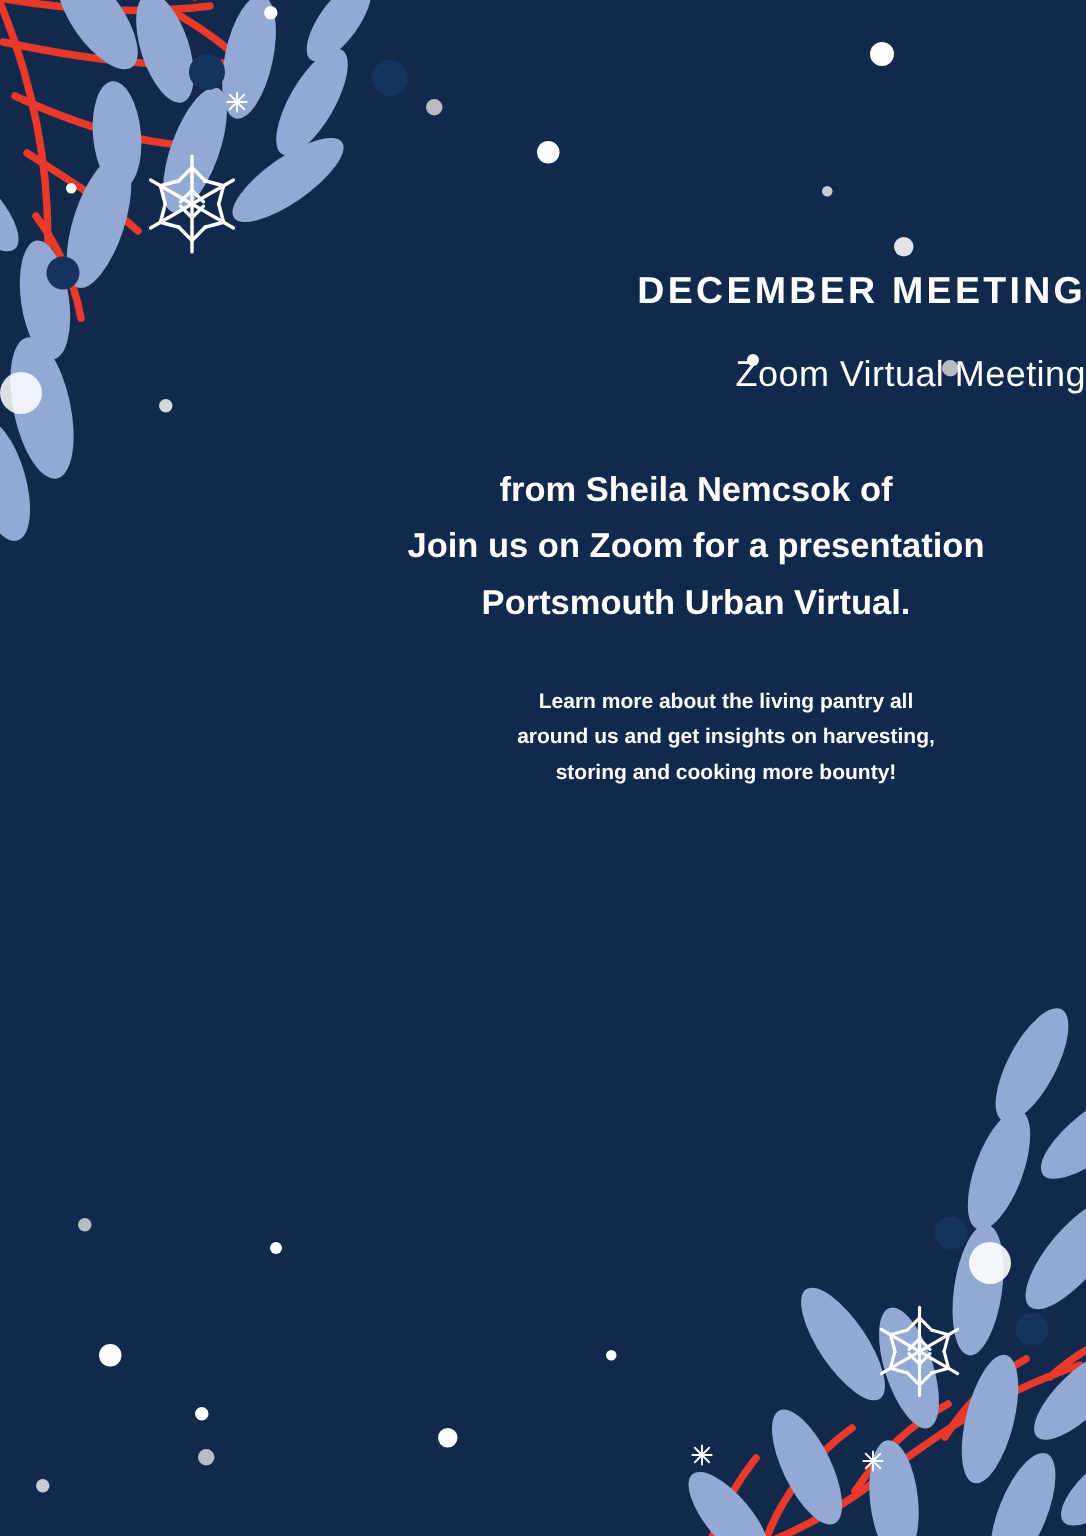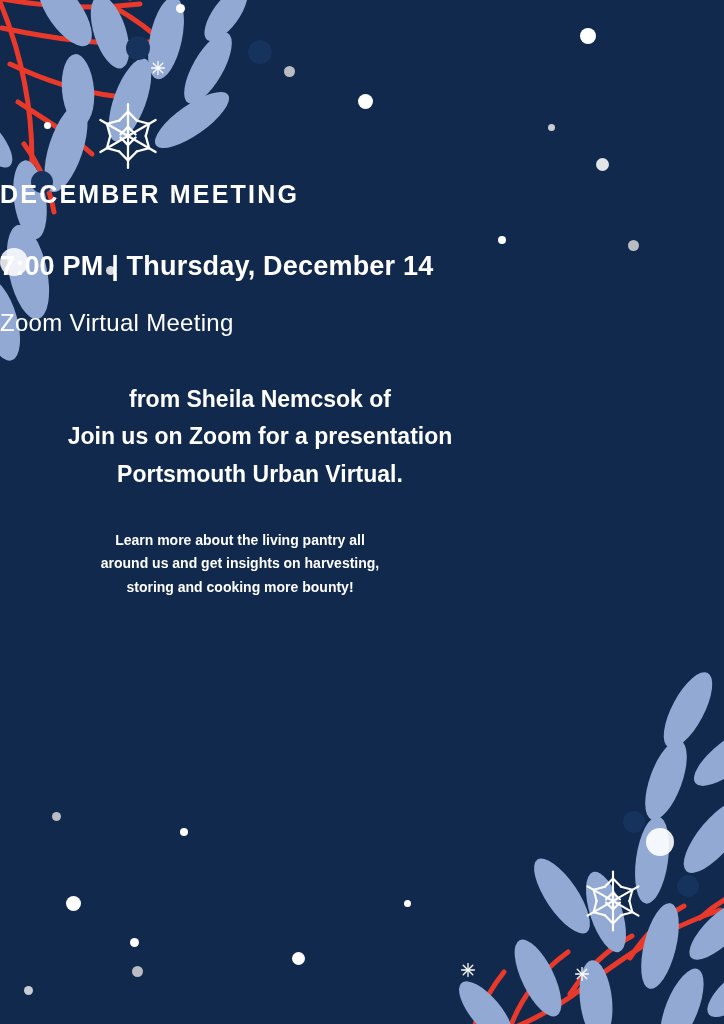--- a/index.html
+++ b/index.html
@@ -39,21 +39,21 @@
   }
 
   
   .content {
     position: relative;
     z-index: 5;
     width: 100%;
     height: 100%;
     display: flex;
     flex-direction: column;
-    align-items: flex-start;
+    align-items: flex-end;
     text-align: center;
     color: #ffffff;
   }
   .kicker {
     margin-top: 180px;
     font-size: 25px;
     font-weight: bold;
     letter-spacing: 2.2px;
     color: #ffffff;
   }
@@ -285,21 +285,20 @@
     <span class="dot" style="left:292px; top:952px; width:13px; height:13px; background:#ffffff;"></span>
     <span class="dot" style="left:132px; top:966px; width:11px; height:11px; background:#b9bcc2;"></span>
     <span class="dot" style="left:24px;  top:986px; width:9px;  height:9px;  background:#c9ccd2;"></span>
     <span class="dot" style="left:404px; top:900px; width:7px;  height:7px;  background:#ffffff;"></span>
   </div>
 
   <div class="content">
     <div class="kicker">DECEMBER MEETING</div>
 
 
-    <div class="datetime">7:00 PM | Thursday, December 14</div>
     <div class="platform">Zoom Virtual Meeting</div>
 
     <div class="para1">
       <span class="line">from Sheila Nemcsok of</span>
       <span class="line">Join us on Zoom for a presentation</span>
       <span class="line">Portsmouth Urban Virtual.</span>
     </div>
 
     <div class="para2">
       <span class="line">Learn more about the living pantry all</span>

